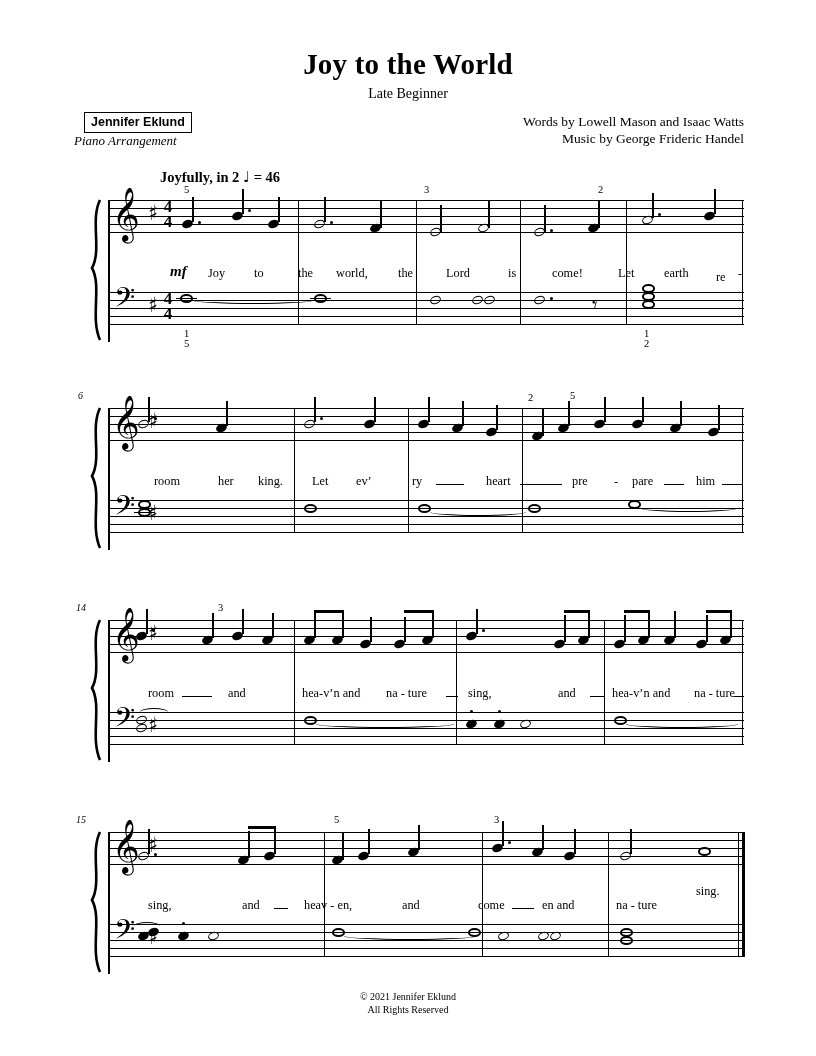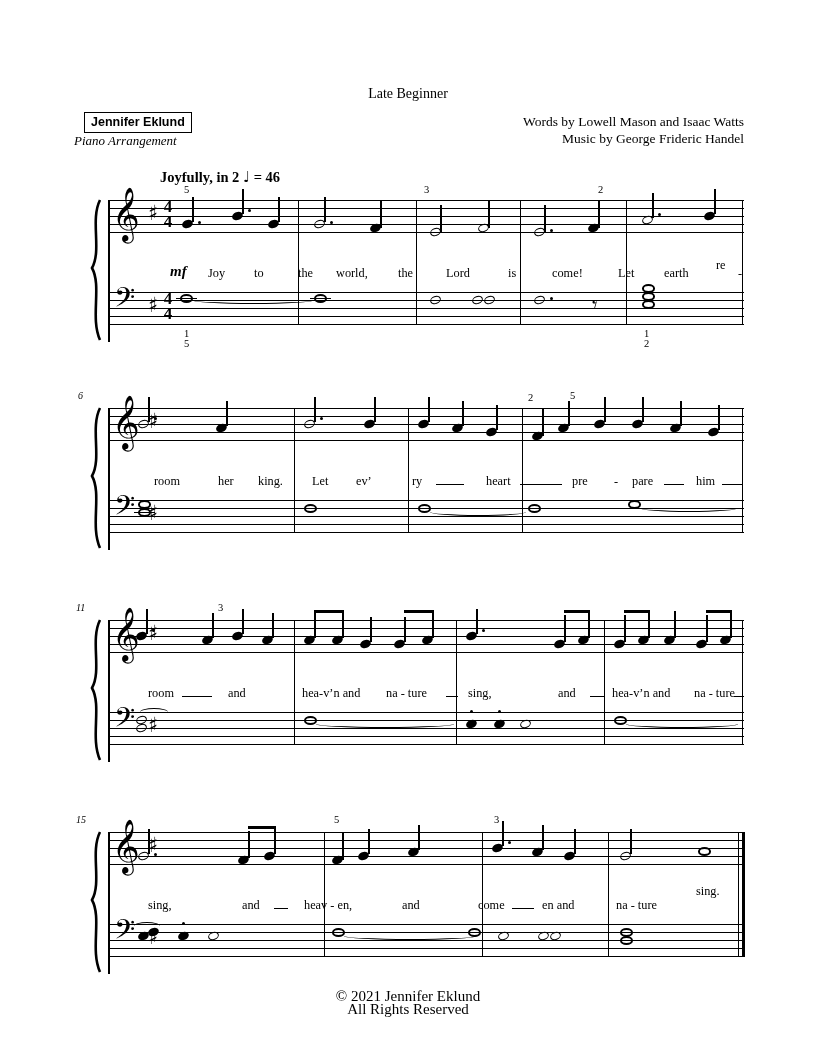--- a/index.html
+++ b/index.html
@@ -41,21 +41,21 @@
   }
   .tempo{
     position:absolute;top:168px;left:160px;
     font-size:14.5px;font-weight:bold;
     font-family:"Liberation Serif", serif;
     white-space:nowrap;
   }
   .tempo .note{font-family:"DejaVu Sans", sans-serif;font-weight:normal;font-size:15px;}
   .copyright{
     position:absolute;top:990px;left:0;width:816px;
-    text-align:center;font-size:15px;line-height:13px;
+    text-align:center;font-size:10px;line-height:13px;
   }
 
   
   .system{position:absolute;}
   .staff{position:absolute;left:0;width:100%;}
   .staffline{position:absolute;left:0;width:100%;height:1px;background:#000;}
   .barline{position:absolute;width:1.2px;background:#000;}
   .systemline{position:absolute;width:1.6px;background:#000;}
 
   
@@ -87,20 +87,21 @@
   .dyn{position:absolute;font-style:italic;font-weight:bold;font-size:15px;font-family:"Liberation Serif", serif;}
   .msnum{position:absolute;font-size:10px;font-style:italic;font-family:"Liberation Serif", serif;}
   .lyrline{position:absolute;height:1px;background:#000;}
   .staccato{position:absolute;width:3px;height:3px;border-radius:50%;background:#000;}
 </style>
 </head>
 <body>
 
 <div class="page">
 
+  <div class="title">Joy to the World</div>
   <div class="subtitle">Late Beginner</div>
   <div class="badge">Jennifer Eklund</div>
   <div class="arrangement">Piano Arrangement</div>
   <div class="credits">
     <div>Words by Lowell Mason and Isaac Watts</div>
     <div>Music by George Frideric Handel</div>
   </div>
   <div class="tempo">
     <span>Joyfully, in 2</span>
     <span class="note">♩</span>
@@ -183,21 +184,21 @@
     <div class="lyric" style="left:100px;top:66px;">Joy</div>
     <div class="lyric" style="left:146px;top:66px;">to</div>
     <div class="lyric" style="left:190px;top:66px;">the</div>
     <div class="lyric" style="left:228px;top:66px;">world,</div>
     <div class="lyric" style="left:290px;top:66px;">the</div>
     <div class="lyric" style="left:338px;top:66px;">Lord</div>
     <div class="lyric" style="left:400px;top:66px;">is</div>
     <div class="lyric" style="left:444px;top:66px;">come!</div>
     <div class="lyric" style="left:510px;top:66px;">Let</div>
     <div class="lyric" style="left:556px;top:66px;">earth</div>
-    <div class="lyric" style="left:608px;top:58px;">re</div>
+    <div class="lyric" style="left:608px;top:70px;">re</div>
     <div class="lyric" style="left:630px;top:66px;">-</div>
 
     <div class="nh whole" style="left:72px;top:94px;"></div>
     <div class="ledger" style="left:68px;top:98px;width:21px;"></div>
     <div class="tie" style="left:84px;top:96px;width:122px;"></div>
     <div class="nh whole" style="left:206px;top:94px;"></div>
     <div class="ledger" style="left:202px;top:98px;width:21px;"></div>
 
     <div class="nh open" style="left:322px;top:96px;"></div>
     <div class="nh open" style="left:364px;top:96px;"></div>
@@ -309,21 +310,21 @@
     <div class="nh whole" style="left:420px;top:96px;"></div>
     <div class="nh whole" style="left:520px;top:92px;"></div>
     <div class="tie" style="left:532px;top:96px;width:98px;"></div>
   </div>
 
   <div class="system" style="left:108px;top:620px;width:636px;height:140px;">
     <svg style="position:absolute;left:-24px;top:-2px;" width="22" height="144">
       <path d="M16 2 C6 22, 18 52, 8 70 C18 88, 6 120, 16 142" stroke="#000" stroke-width="2.6" fill="none"></path>
     </svg>
     <div class="systemline" style="left:0;top:0;height:142px;"></div>
-    <div class="msnum" style="left:-32px;top:-18px;">11</div>
+    <div class="msnum" style="left:-32px;top:-18px;">14</div>
 
     <div class="staff" style="top:0;height:33px;">
       <div class="staffline" style="top:0px;"></div>
         <div class="staffline" style="top:8px;"></div>
       <div class="staffline" style="top:16px;"></div>
         <div class="staffline" style="top:24px;"></div>
       <div class="staffline" style="top:32px;"></div>
     </div>
     <div class="glyph treble" style="left:4px;top:-10px;">𝄞</div>
     <div class="ksharp" style="left:40px;top:3px;">♯</div>

